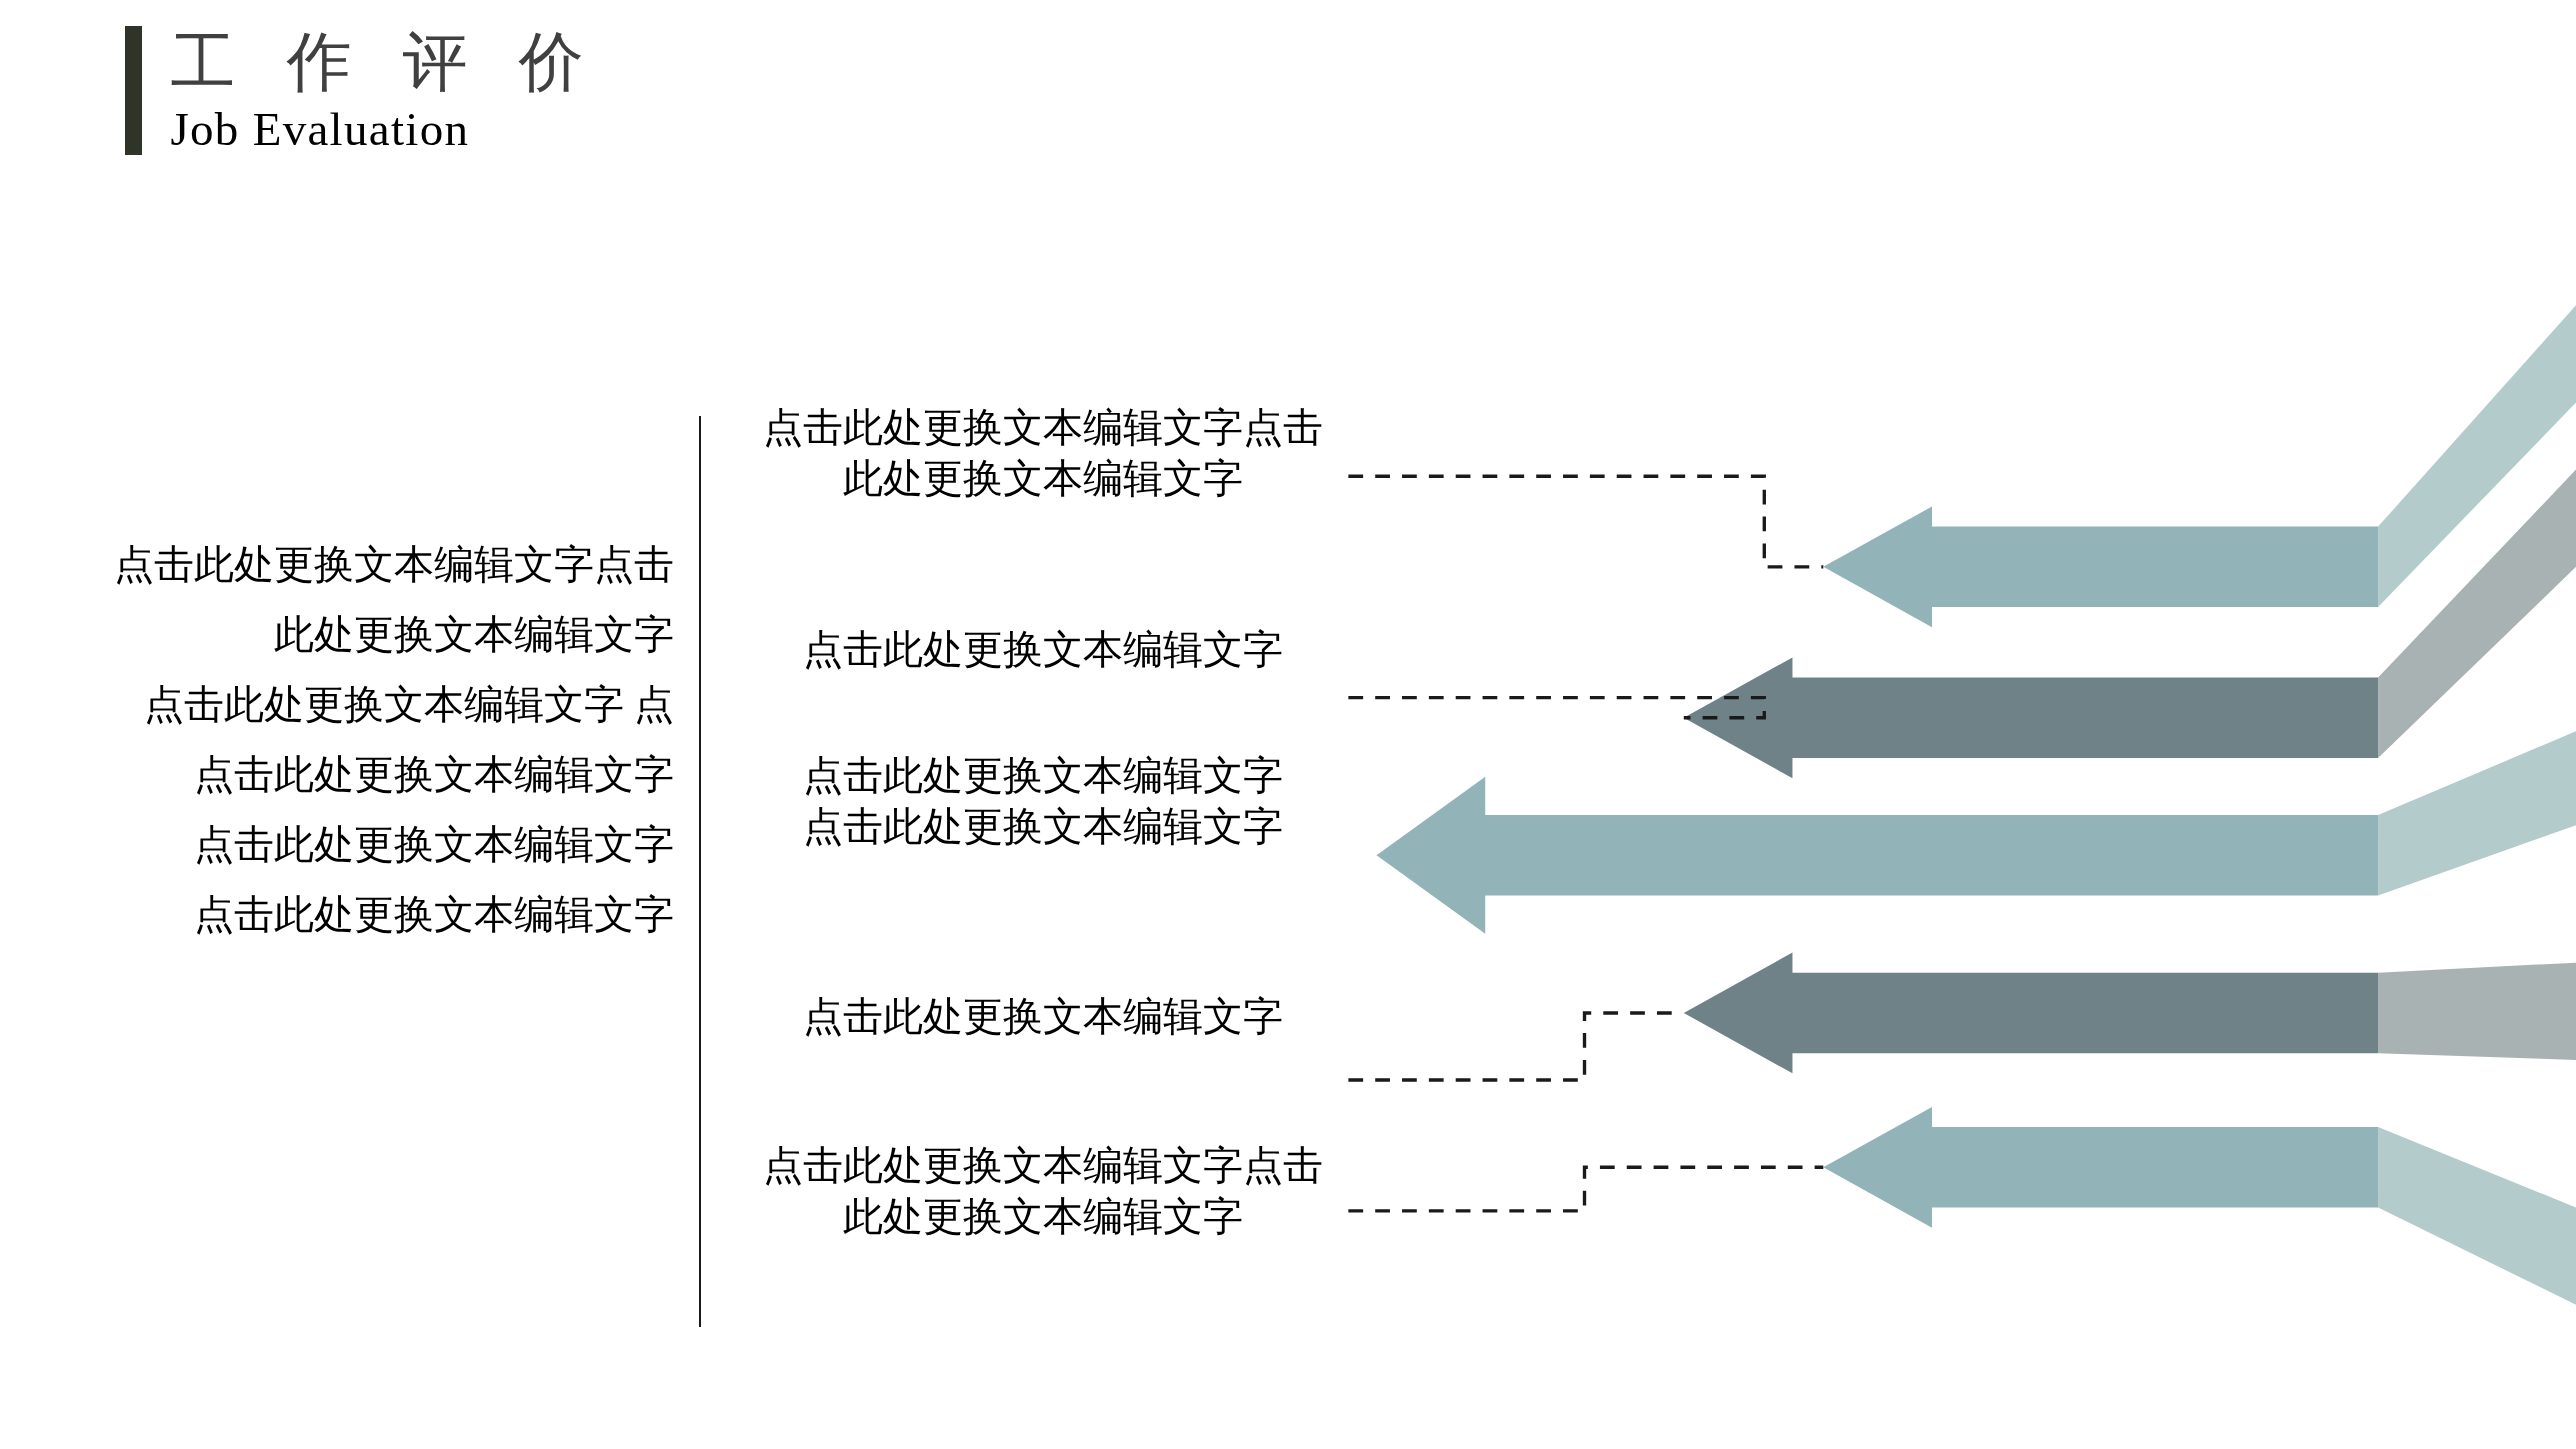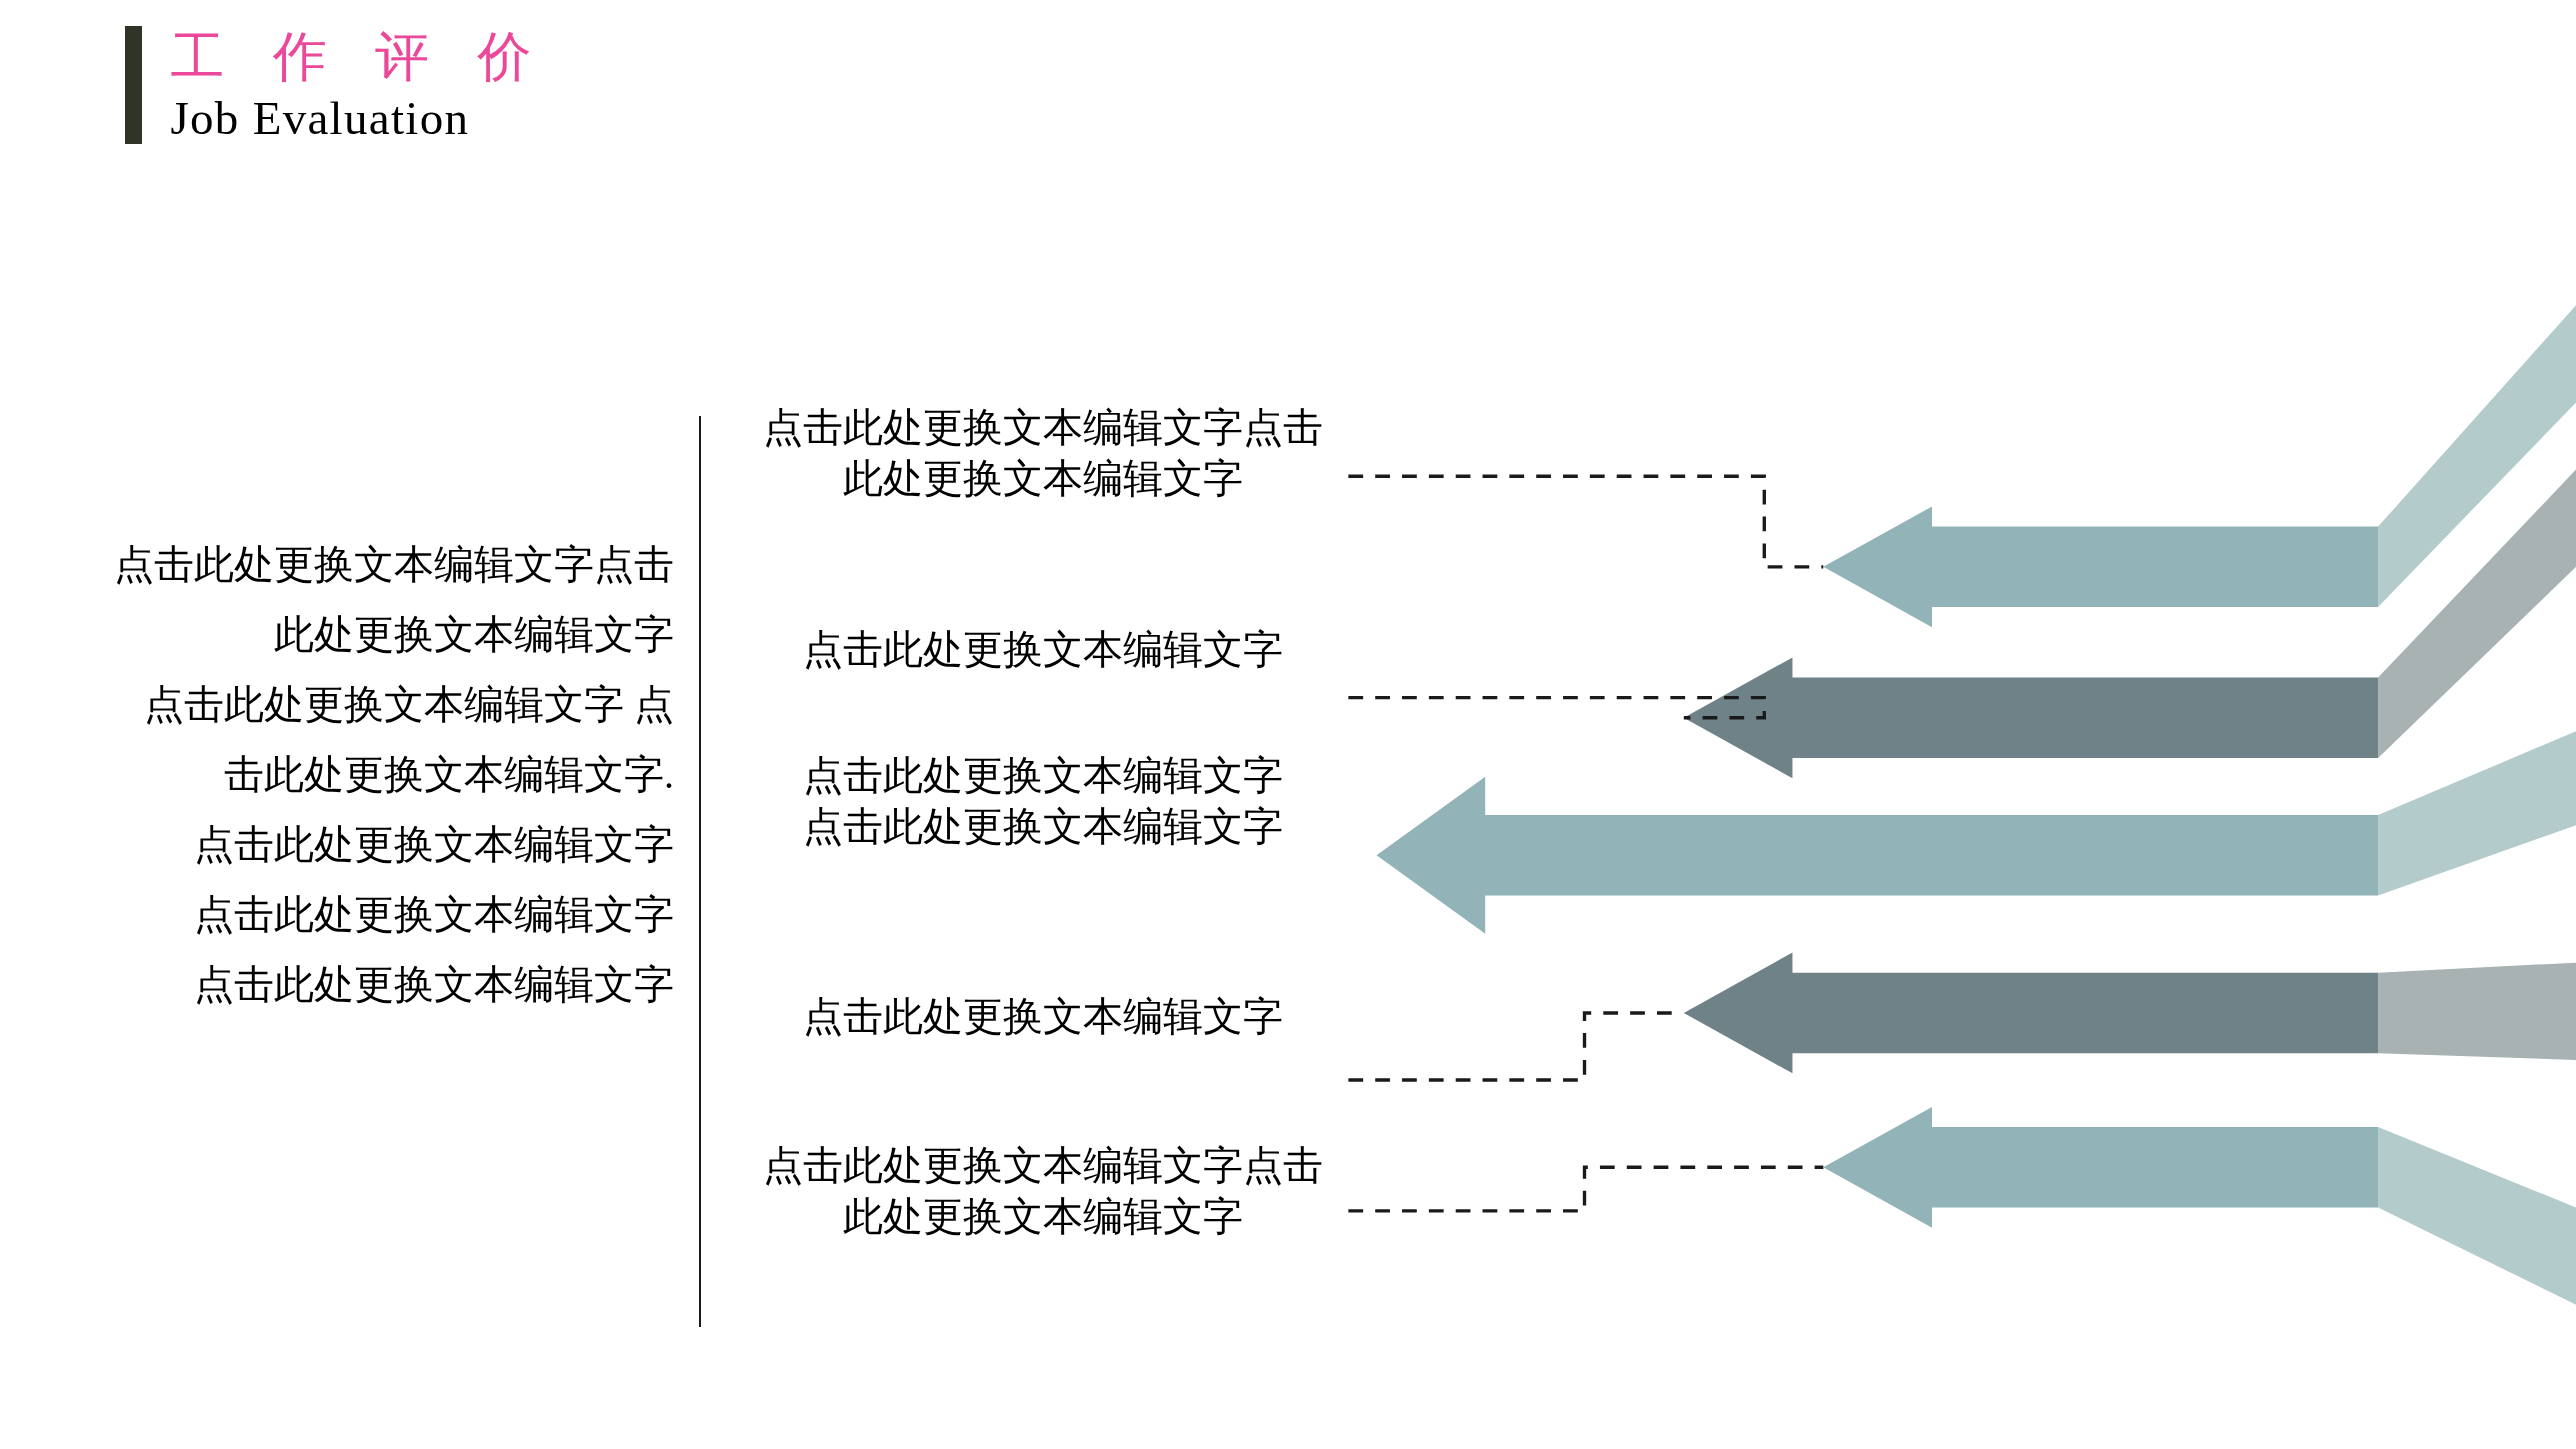--- a/index.html
+++ b/index.html
@@ -33,24 +33,24 @@
     background: #2E3528;
     flex: 0 0 17.4px;
   }
   #title-texts {
     padding-left: 28px;
     display: flex;
     flex-direction: column;
     justify-content: flex-start;
   }
   #title-cn {
-    font-size: 54px;
+    font-size: 65px;
     line-height: 1.0;
     letter-spacing: 17.4px;
-    color: #ec4899;
+    color: #404040;
     font-weight: normal;
     white-space: nowrap;
     margin: 0;
     padding-top: 4px;
   }
   #title-en {
     font-size: 47px;
     line-height: 1.05;
     letter-spacing: 1.3px;
     color: #000000;
@@ -117,21 +117,20 @@
       <div id="title-en">Job Evaluation</div>
     </div>
   </div>
 
   <div id="column-divider" style="background: rgb(26, 26, 26);"></div>
 
   <div id="left-column">
     <span class="lc-line">点击此处更换文本编辑文字点击</span>
     <span class="lc-line">此处更换文本编辑文字</span>
     <span class="lc-line">点击此处更换文本编辑文字  点</span>
-    <span class="lc-line">击此处更换文本编辑文字.</span>
     <span class="lc-line">点击此处更换文本编辑文字</span>
     <span class="lc-line">点击此处更换文本编辑文字</span>
     <span class="lc-line">点击此处更换文本编辑文字</span>
   </div>
 
   <div class="center-label" style="left:711px; top:402px; width:664px;">
     <div>点击此处更换文本编辑文字点击</div>
     <div>此处更换文本编辑文字</div>
   </div>
 

